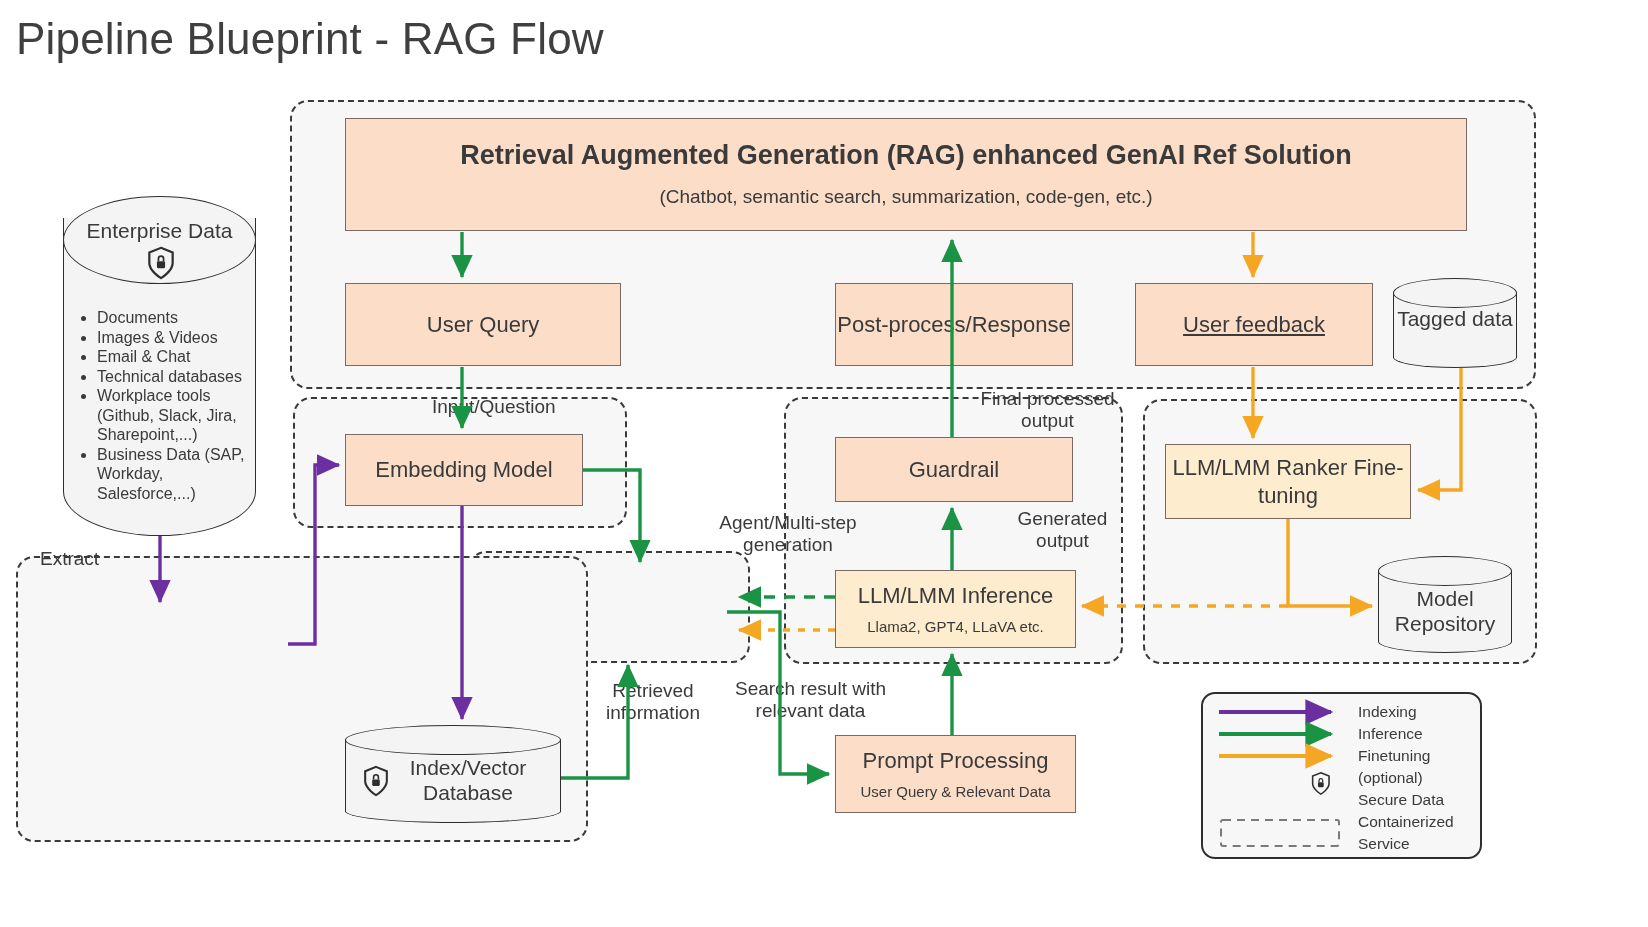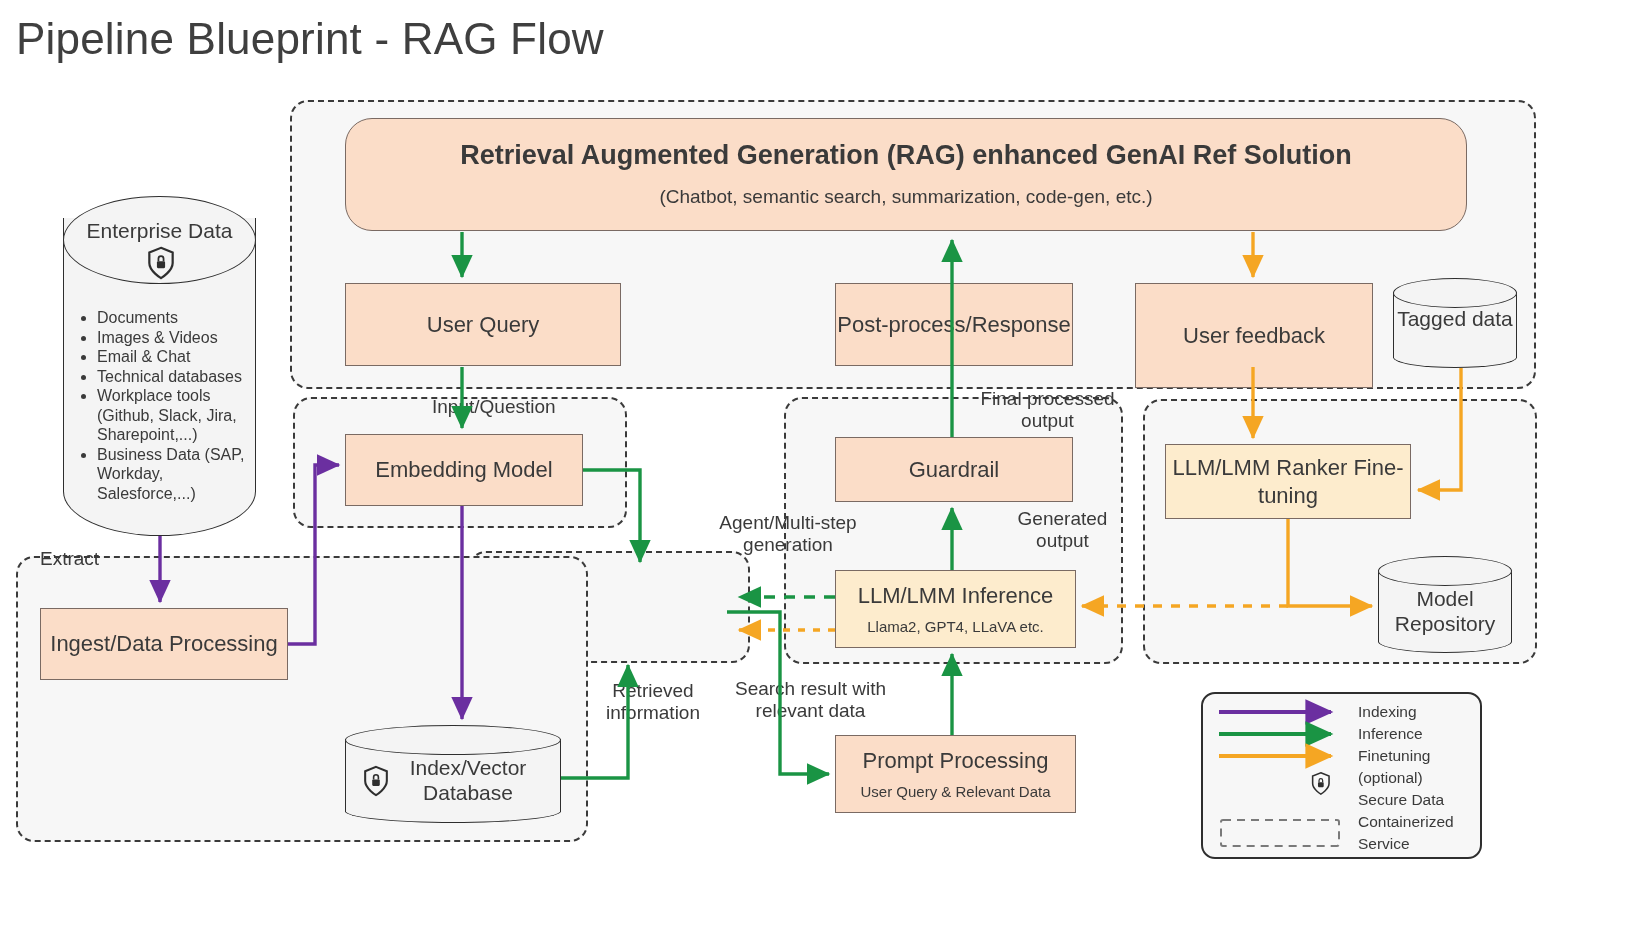--- a/index.html
+++ b/index.html
@@ -59,52 +59,49 @@
     <ul style="position:absolute;left:16px;right:6px;top:112px;margin:0;padding-left:18px;font-size:16px;line-height:1.22;color:#3a3a3a;z-index:4;">
       <li>Documents</li>
       <li>Images &amp; Videos</li>
       <li>Email &amp; Chat</li>
       <li>Technical databases</li>
       <li>Workplace tools (Github, Slack, Jira, Sharepoint,...)</li>
       <li>Business Data (SAP, Workday, Salesforce,...)</li>
     </ul>
   </div>
 
-  <div class="box hero" style="left:345px;top:118px;width:1122px;height:113px;border-radius:27px;">
+  <div class="box hero" style="left:345px;top:118px;width:1122px;height:113px;">
     <div class="t1">Retrieval Augmented Generation (RAG) enhanced GenAI Ref Solution</div>
     <div class="t2">(Chatbot, semantic search, summarization, code-gen, etc.)</div>
   </div>
 
   <div class="box" style="left:345px;top:283px;width:276px;height:83px;">
     <div class="t1">User Query</div>
   </div>
 
   <div class="box" style="left:835px;top:283px;width:238px;height:83px;">
     <div class="t1">Post-process/Response</div>
   </div>
 
-  <div class="box" style="left:1135px;top:283px;width:238px;height:105px;">
+  <div class="box" style="left:1135px;top:283px;width:238px;height:83px;text-decoration:underline;">
     <div class="t1">User feedback</div>
   </div>
 
   <div class="box" style="left:345px;top:434px;width:238px;height:72px;">
     <div class="t1">Embedding Model</div>
   </div>
 
   <div class="box" style="left:835px;top:437px;width:238px;height:65px;">
     <div class="t1">Guardrail</div>
   </div>
 
   <div class="box yellow" style="left:1165px;top:444px;width:246px;height:75px;">
     <div class="t1">LLM/LMM Ranker Fine-tuning</div>
   </div>
 
-  <div class="box" style="left:40px;top:608px;width:248px;height:72px;">
-    <div class="t1">Ingest/Data Processing</div>
-  </div>
 
 
   <div class="box yellow" style="left:835px;top:570px;width:241px;height:78px;">
     <div class="t1">LLM/LMM Inference</div>
     <div class="t2">Llama2, GPT4, LLaVA etc.</div>
   </div>
 
   <div class="box" style="left:835px;top:735px;width:241px;height:78px;">
     <div class="t1">Prompt Processing</div>
     <div class="t2">User Query &amp; Relevant Data</div>

